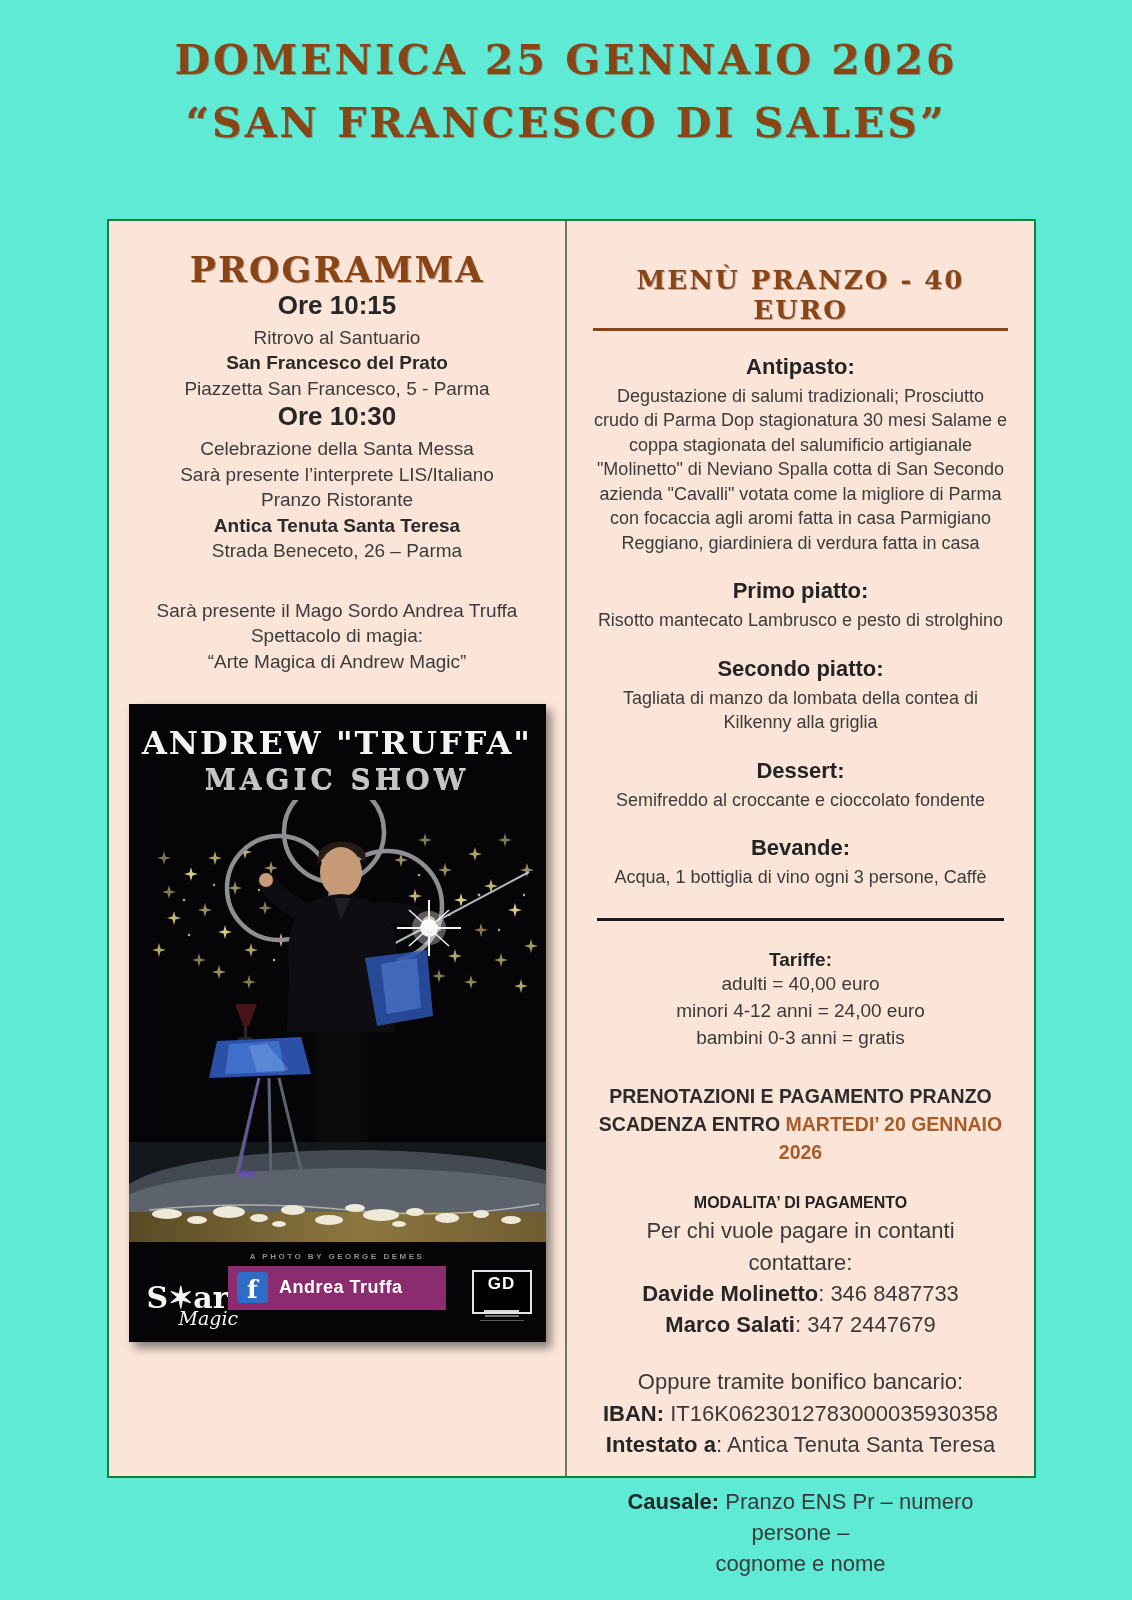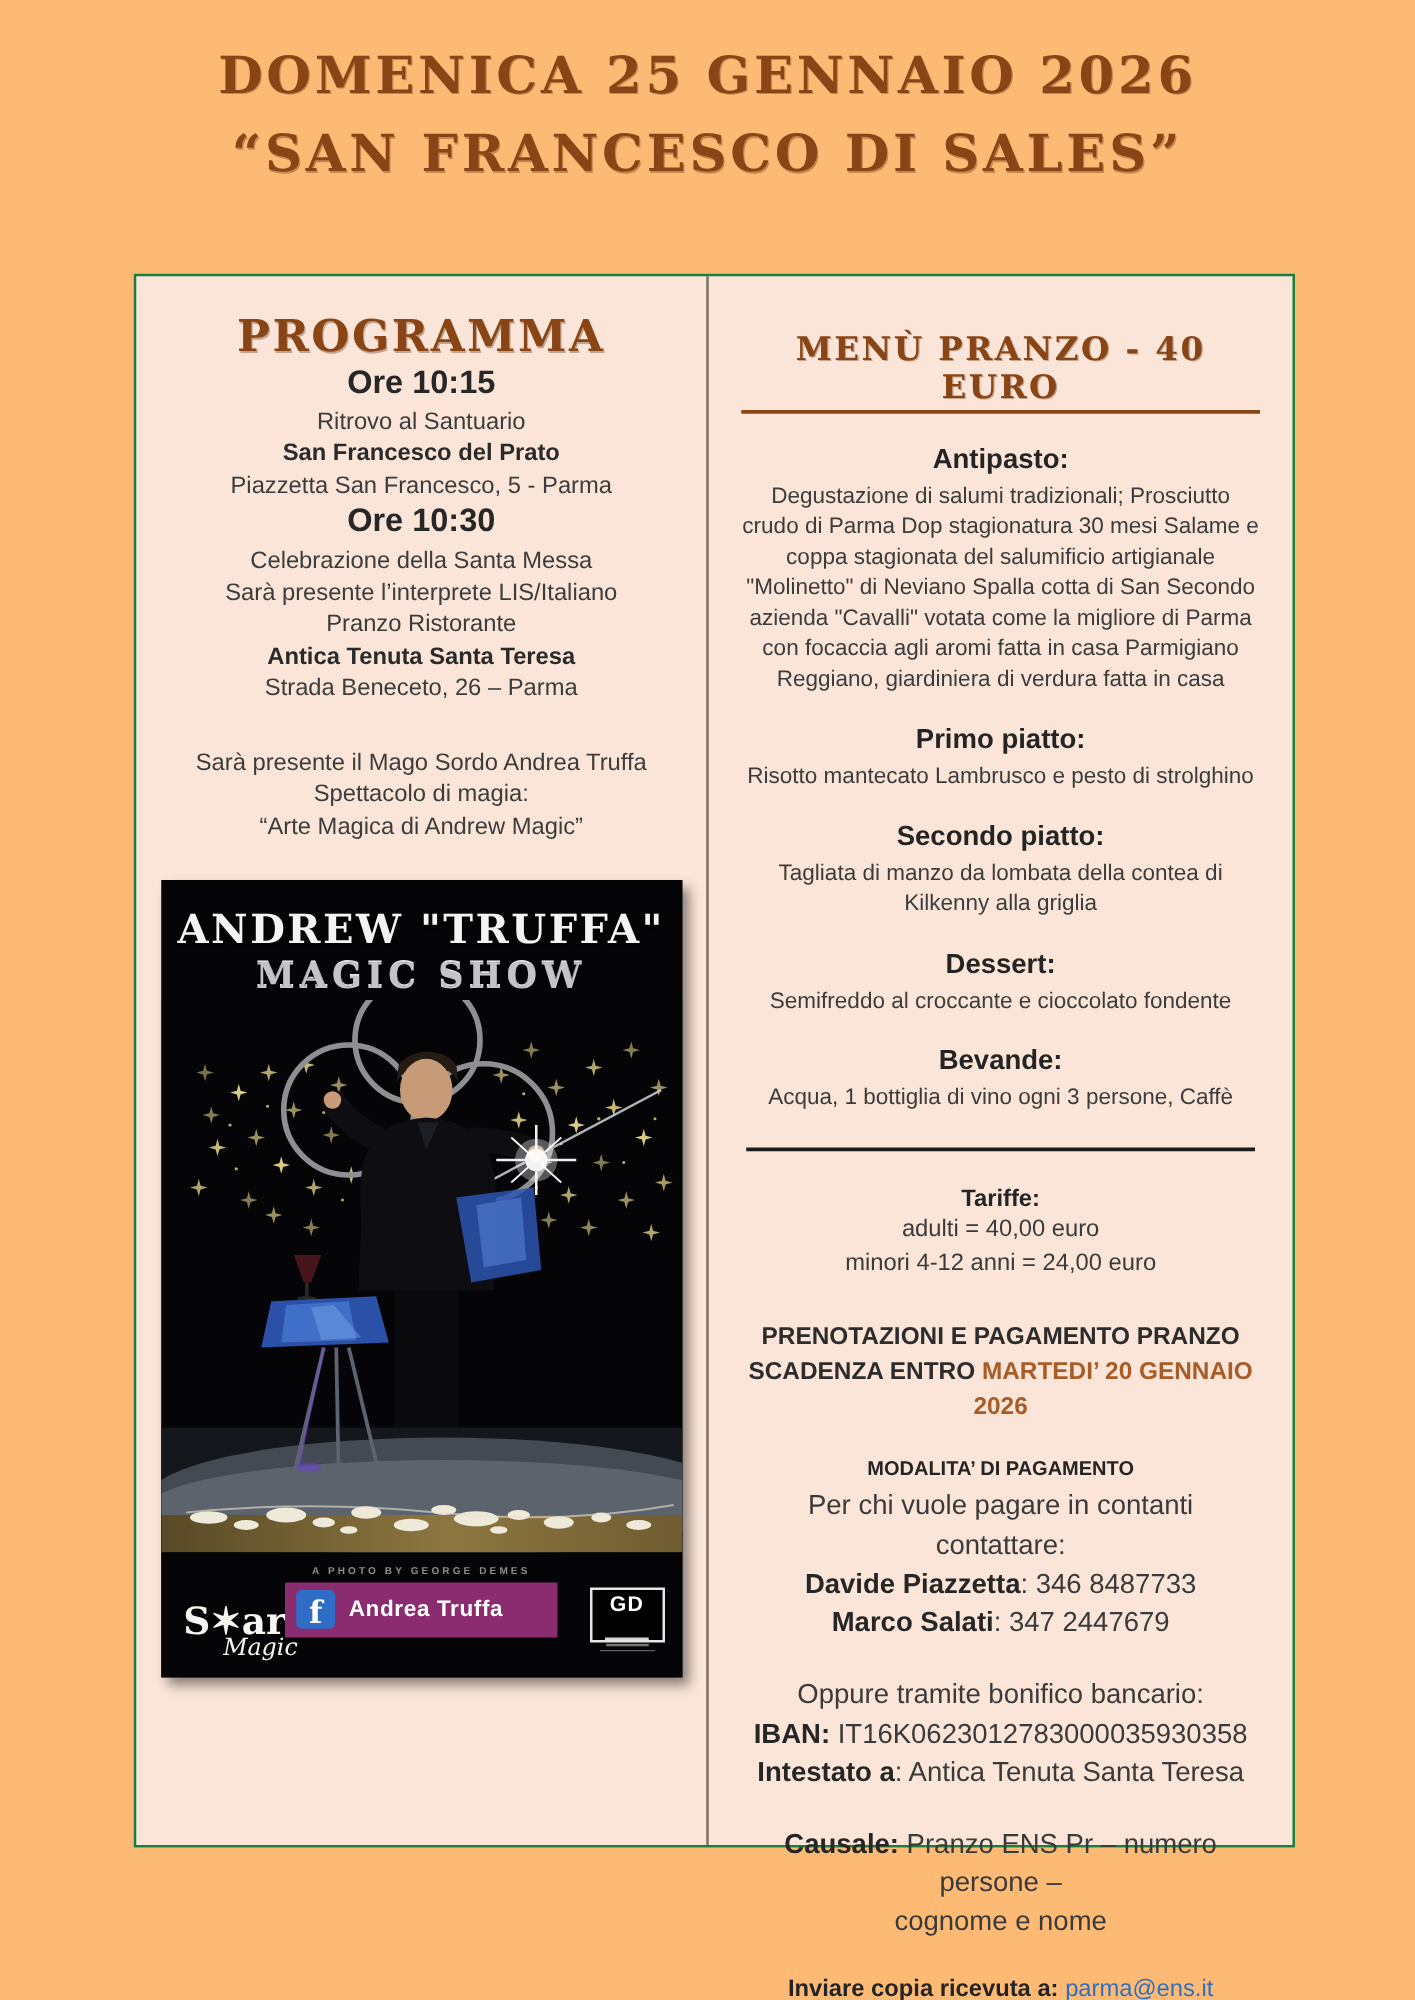--- a/index.html
+++ b/index.html
@@ -1,17 +1,17 @@
 <!DOCTYPE html>
 <html><head>
 <meta charset="utf-8">
 <style>
   * { margin:0; padding:0; box-sizing:border-box; }
   body { background:#ffffff; font-family:"Liberation Sans", sans-serif; }
-  .page { position:relative; width:1132px; height:1600px; background:#fdba74; margin:0 auto; overflow:hidden; }
+  .page { position:relative; width:1132px; height:1600px; background:#5eead4; margin:0 auto; overflow:hidden; }
 
   
   .main-title { padding-top:40px; text-align:center; }
   .fancy { font-family:"DejaVu Serif", serif; font-weight:700; color:#8a4517;
            letter-spacing:3px; text-shadow:1px 1px 0 rgba(90,40,10,.35); }
   .title-line { font-size:41px; line-height:1.0; }
   .title-line + .title-line { margin-top:22px; }
 
   
   .panels { position:absolute; left:107px; top:219px; width:929px; height:1259px;
@@ -314,31 +314,32 @@
         <div class="menu-head">Bevande:</div>
         <div class="menu-text">Acqua, 1 bottiglia di vino ogni 3 persone, Caffè</div>
       </div>
 
       <hr class="rule">
 
       <div class="tariffe">
         <div class="tariffe-head">Tariffe:</div>
         <div class="tariffe-row">adulti = 40,00 euro</div>
         <div class="tariffe-row">minori 4-12 anni = 24,00 euro</div>
+        <div class="tariffe-row">bambini 0-3 anni = gratis</div>
       </div>
 
       <div class="booking">
         <div>PRENOTAZIONI E PAGAMENTO PRANZO</div>
         <div><span>SCADENZA ENTRO </span><span class="deadline">MARTEDI’ 20 GENNAIO 2026</span></div>
       </div>
 
       <div class="payment">
         <div class="pay-head">MODALITA’ DI PAGAMENTO</div>
         <div class="pay-line">Per chi vuole pagare in contanti contattare:</div>
-        <div class="pay-line"><span class="contact-name">Davide Piazzetta</span><span>: 346 8487733</span></div>
+        <div class="pay-line"><span class="contact-name">Davide Molinetto</span><span>: 346 8487733</span></div>
         <div class="pay-line"><span class="contact-name">Marco Salati</span><span>: 347 2447679</span></div>
       </div>
 
       <div class="transfer">
         <div class="pay-line">Oppure tramite bonifico bancario:</div>
         <div class="pay-line"><span class="contact-name">IBAN:</span><span> IT16K0623012783000035930358</span></div>
         <div class="pay-line"><span class="contact-name">Intestato a</span><span>: Antica Tenuta Santa Teresa</span></div>
       </div>
 
       <div class="causale">

